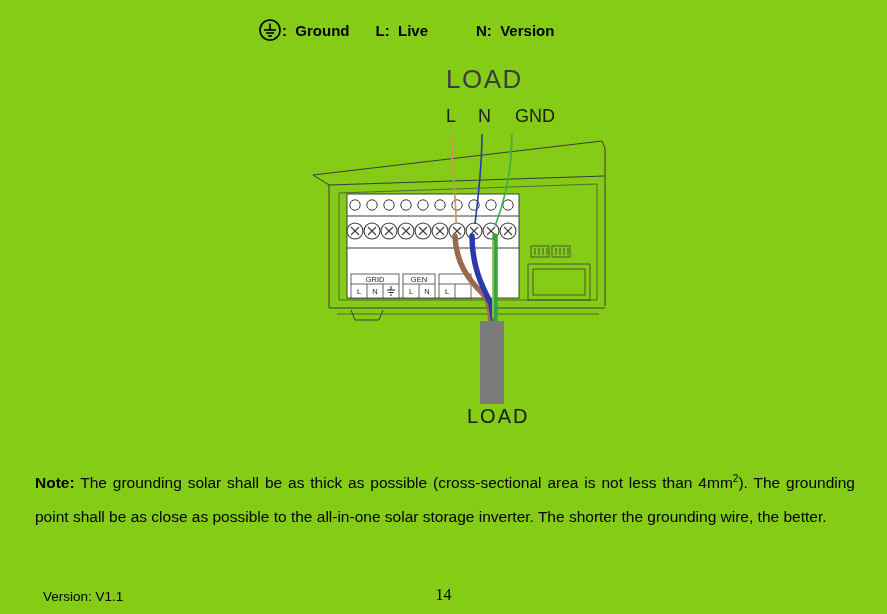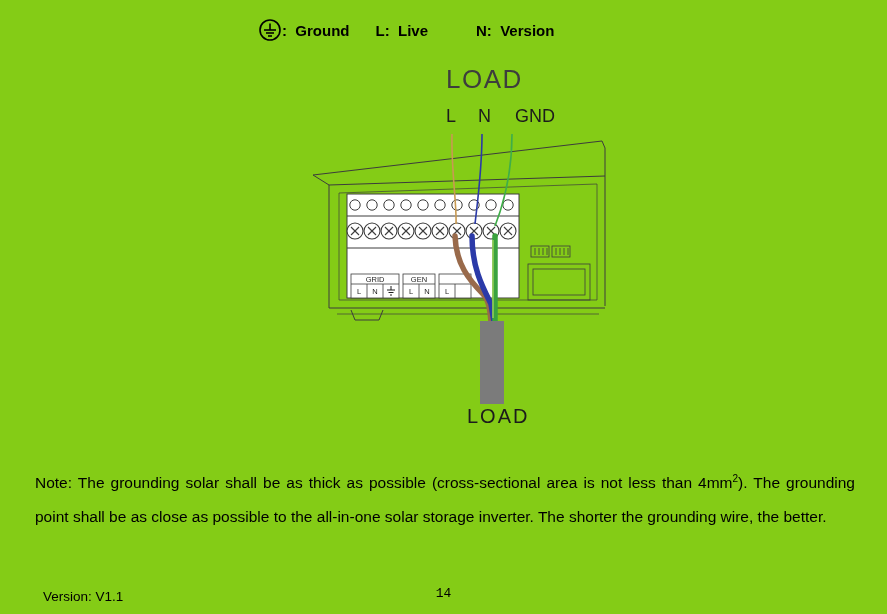--- a/index.html
+++ b/index.html
@@ -67,39 +67,39 @@
   .note {
     position: absolute;
     left: 35px;
     top: 466px;
     width: 820px;
     font-size: 15.5px;
     line-height: 34px;
     text-align: justify;
     color: #000;
   }
-  .note .note-label { font-weight: 400; }
+  .note .note-label { font-weight: 700; }
   .note sup { font-size: 10px; vertical-align: super; line-height: 0; }
 
   
   .footer-version {
     position: absolute;
     left: 43px;
     top: 589px;
     font-size: 13.5px;
     color: #000;
   }
   .footer-page {
     position: absolute;
     left: 0;
     top: 586px;
     width: 887px;
     text-align: center;
-    font-family: Liberation Mono, monospace;
-    font-size: 13px;
+    font-family: Liberation Serif, serif;
+    font-size: 16px;
     color: #000;
   }
 </style>
 </head>
 <body>
 
 <div class="page">
 
   <div class="legend">
     <svg class="ground-icon" viewBox="0 0 24 24">

